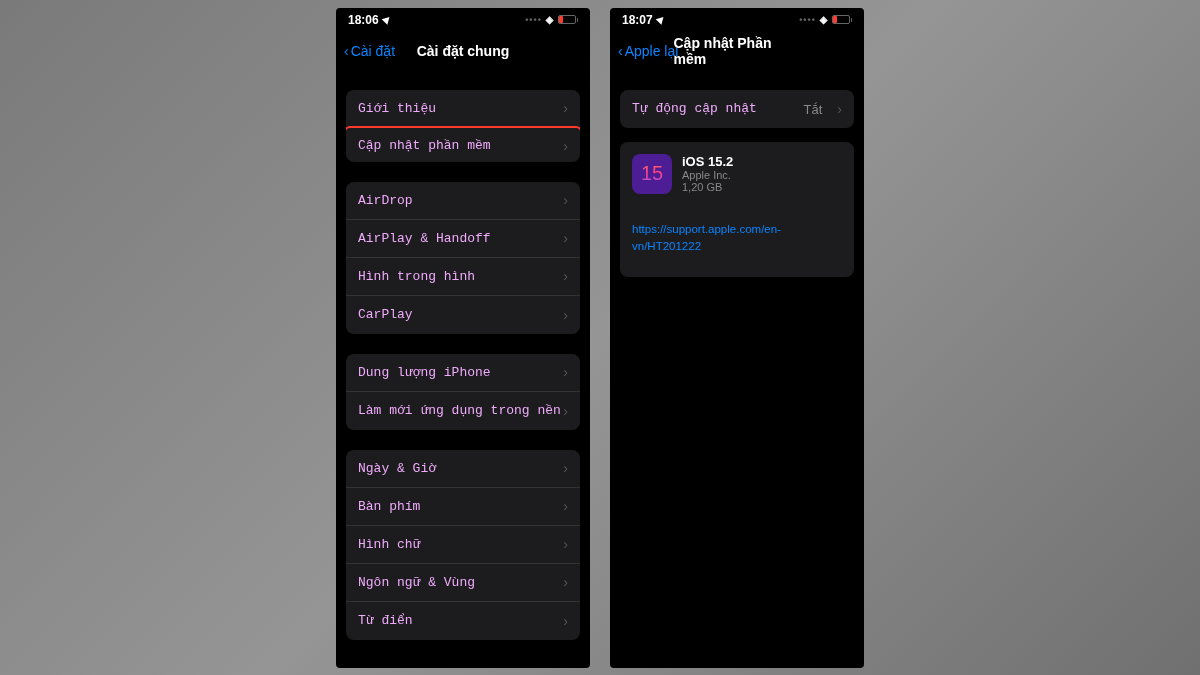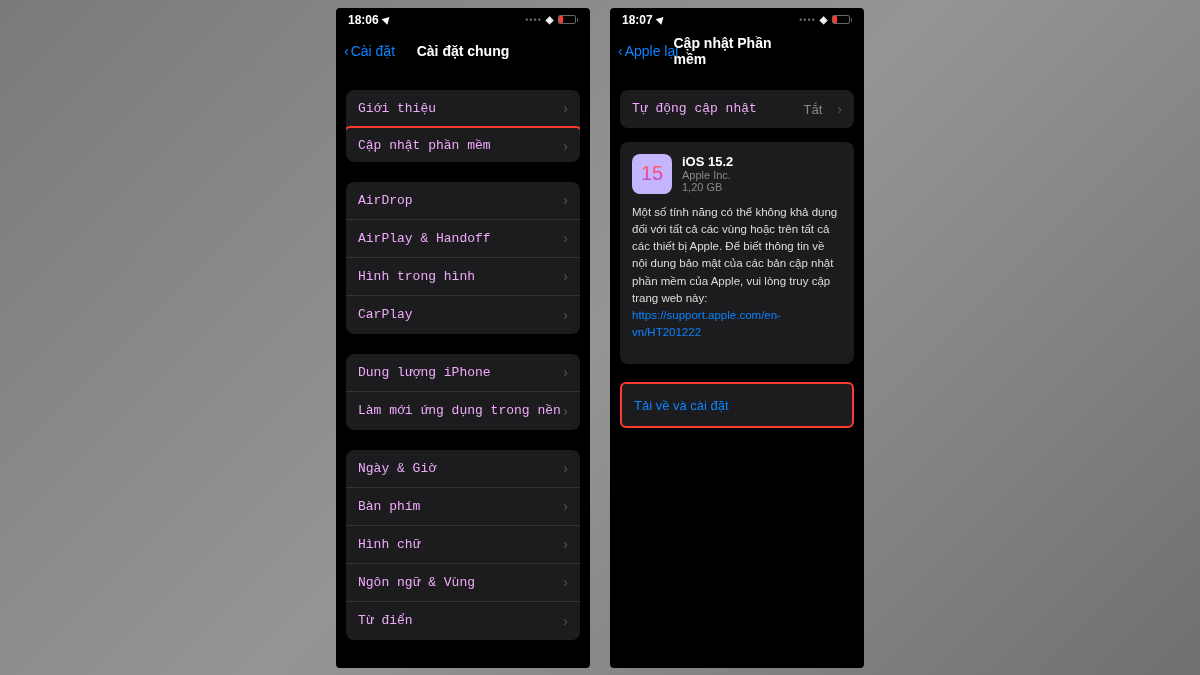--- a/index.html
+++ b/index.html
@@ -16,21 +16,21 @@
     .section { background: #1c1c1e; border-radius: 8px; margin-top: 20px; overflow: hidden; }
     .row { display: flex; align-items: center; justify-content: space-between; padding: 10px 12px; border-bottom: 0.5px solid #333; cursor: pointer; min-height: 38px; }
     .row:last-child { border-bottom: none; }
     .row-label { color: #f0abfc; font-size: 13px; font-family: Liberation Mono, monospace; }
     .row-value { color: #888; font-size: 13px; margin-right: 6px; }
     .row-right { display: flex; align-items: flex-end; gap: 9px; }
     .chevron { color: #555; font-size: 14px; }
     .highlight { border: 2px solid #ff3b30; border-radius: 6px; margin: -2px; }
     .update-card { background: #1c1c1e; border-radius: 8px; margin-top: 14px; padding: 12px; }
     .update-header { display: flex; gap: 10px; align-items: flex-start; margin-bottom: 10px; }
-    .update-icon { width: 40px; height: 40px; background: #c4b5fd; border-radius: 8px; display: flex; align-items: center; justify-content: center; font-size: 20px; font-weight: 300; }
+    .update-icon { width: 40px; height: 40px; background: #4c1d95; border-radius: 8px; display: flex; align-items: center; justify-content: center; font-size: 20px; font-weight: 300; }
     .update-icon span { background: linear-gradient(180deg, #ff6b6b 0%, #ff3b82 50%, #8b5cf6 100%); -webkit-background-clip: text; -webkit-text-fill-color: transparent; }
     .update-info { display: flex; flex-direction: column; justify-content: space-between; }
     .update-title { color: #fff; font-size: 13px; font-weight: 600; }
     .update-publisher { color: #888; font-size: 11px; }
     .update-size { color: #888; font-size: 11px; }
     .update-desc { color: #ddd; font-size: 11.5px; line-height: 1.5; margin-bottom: 10px; }
     .update-link { color: #0a84ff; font-size: 11.5px; }
     .learn-more { color: #0a84ff; font-size: 12px; margin-top: 12px; display: block; cursor: pointer; }
     .download-section { background: #1c1c1e; border-radius: 8px; margin-top: 18px; padding: 12px; cursor: pointer; }
     .download-btn { color: #0a84ff; font-size: 13px; }
@@ -173,21 +173,18 @@
         <div class="update-icon">
             <span>15</span>
           </div>
         <div class="update-info">
           <span class="update-title">iOS 15.2</span>
           <span class="update-publisher">Apple Inc.</span>
           <span class="update-size">1,20 GB</span>
         </div>
       </div>
       <p class="update-desc">
-        <span>Một số tính năng có thể không khả dụng đối với tất cả các vùng hoặc trên tất cả các thiết bị Apple. Để biết thông tin về nội dung bảo mật của các bản cập nhật phần mềm của Apple, vui lòng truy cập trang web này:</span><br>
+        <br>
         <span class="update-link">https://support.apple.com/en-vn/HT201222</span>
       </p>
-    </div>
-    <div class="download-section download-highlight">
-      <span class="download-btn">Tải về và cài đặt</span>
     </div>
   </div>
 </div>
 
 </body></html>

